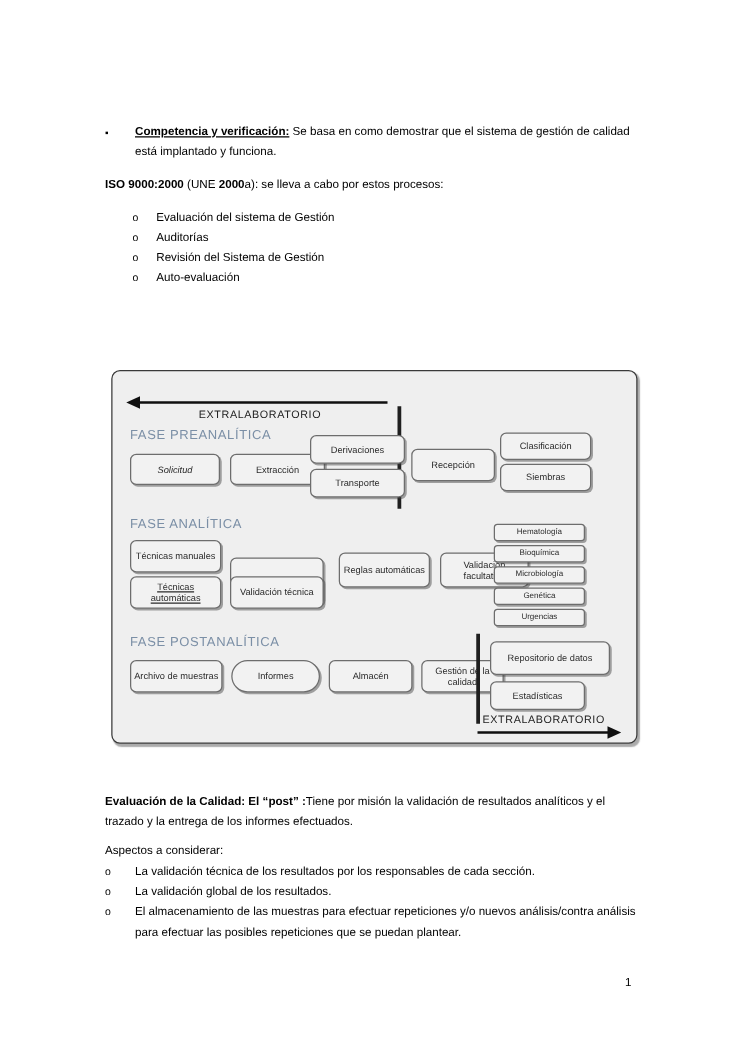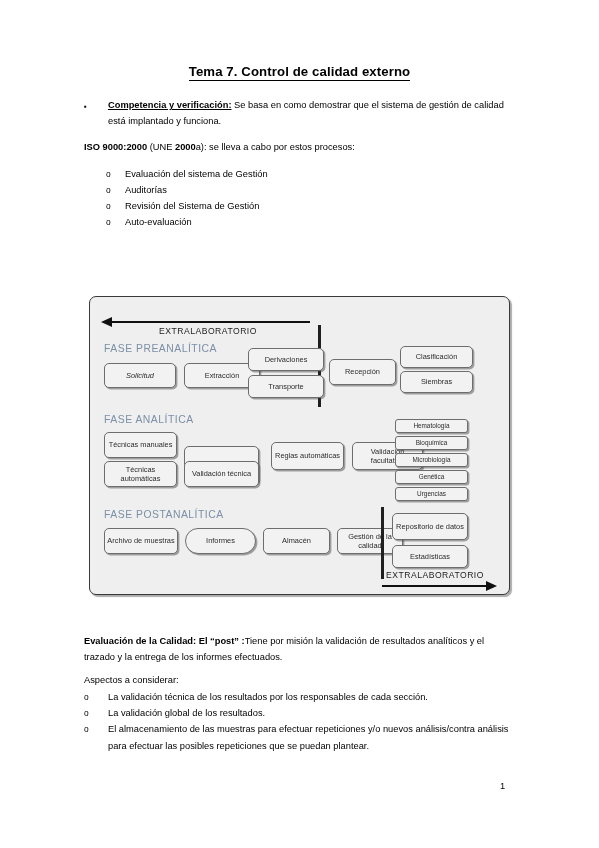--- a/index.html
+++ b/index.html
@@ -194,23 +194,20 @@
     border-top: 5.5px solid transparent;
     border-bottom: 5.5px solid transparent;
     border-left: 11px solid #101010;
   }
 </style>
 </head>
 <body>
 
 <div class="page">
 
-  <div class="doc-title">
-    <span>Tema 7. Control de calidad externo</span>
-  </div>
 
   <div class="bullet-row" style="top:98px;">
     <span class="bullet-dot">▪</span>
     <span class="bullet-body"><b class="u-bold">Competencia y verificación:</b><span> Se basa en como demostrar que el sistema de gestión de calidad está implantado y funciona.</span></span>
   </div>
 
   <div class="para" style="top:140px;"><b>ISO 9000:2000</b><span> (UNE </span><b>2000</b><span>a): se lleva a cabo por estos procesos:</span></div>
 
   <div class="olist" style="top:167px;">
     <div class="olist-item">
@@ -247,41 +244,41 @@
     <div class="node" style="left:158px; top:51px; width:76px; height:23px;">Derivaciones</div>
     <div class="node" style="left:158px; top:78px; width:76px; height:23px;">Transporte</div>
     <div class="node" style="left:239px; top:62px; width:67px; height:26px;">Recepción</div>
     <div class="node" style="left:310px; top:49px; width:73px; height:22px;">Clasificación</div>
     <div class="node" style="left:310px; top:74px; width:73px; height:22px;">Siembras</div>
 
     <div class="phase-label" style="left:14px; top:117px;">FASE ANALÍTICA</div>
 
     <div class="node" style="left:14px; top:135px; width:73px; height:26px;">Técnicas manuales</div>
     <div class="node" style="left:94px; top:149px; width:75px; height:38px;">Control de Calidad</div>
-    <div class="node" style="left:14px; top:164px; width:73px; height:26px;">Técnicas automáticas</div>
+    <div class="node" style="left:14px; top:164px; width:73px; height:26px;text-decoration:underline;">Técnicas automáticas</div>
     <div class="node" style="left:94px; top:164px; width:75px; height:26px;">Validación técnica</div>
     <div class="node" style="left:181px; top:145px; width:73px; height:28px;">Reglas automáticas</div>
     <div class="node" style="left:262px; top:145px; width:71px; height:28px;">Validación facultativa</div>
 
     <div class="node small" style="left:305px; top:122px; width:73px; height:14px;">Hematología</div>
     <div class="node small" style="left:305px; top:139px; width:73px; height:14px;">Bioquímica</div>
     <div class="node small" style="left:305px; top:156px; width:73px; height:14px;">Microbiología</div>
     <div class="node small" style="left:305px; top:173px; width:73px; height:14px;">Genética</div>
     <div class="node small" style="left:305px; top:190px; width:73px; height:14px;">Urgencias</div>
 
     <div class="phase-label" style="left:14px; top:212px;">FASE POSTANALÍTICA</div>
 
     <div class="node" style="left:14px; top:231px; width:74px; height:26px;">Archivo de muestras</div>
     <div class="node" style="left:95px; top:231px; width:71px; height:26px;border-radius:13px;">Informes</div>
     <div class="node" style="left:173px; top:231px; width:67px; height:26px;">Almacén</div>
     <div class="node" style="left:247px; top:231px; width:66px; height:26px;">Gestión de la calidad</div>
 
     <div class="vbar" style="left:291px; top:210px; width:2.6px; height:72px;"></div>
 
-    <div class="node" style="left:302px; top:216px; width:76px; height:27px;">Repositorio de datos</div>
+    <div class="node" style="left:302px; top:216px; width:96px; height:27px;">Repositorio de datos</div>
     <div class="node" style="left:302px; top:248px; width:76px; height:23px;">Estadísticas</div>
 
     <div class="extralab" style="left:296px; top:273px;">EXTRALABORATORIO</div>
 
     <div class="arrow-line" style="left:292px; top:288px; width:105px;"></div>
     <div class="arrow-head right" style="left:396px; top:283.8px;"></div>
   </div>
 
   <div class="para" style="top:673px;">Aspectos a considerar:</div>
 

